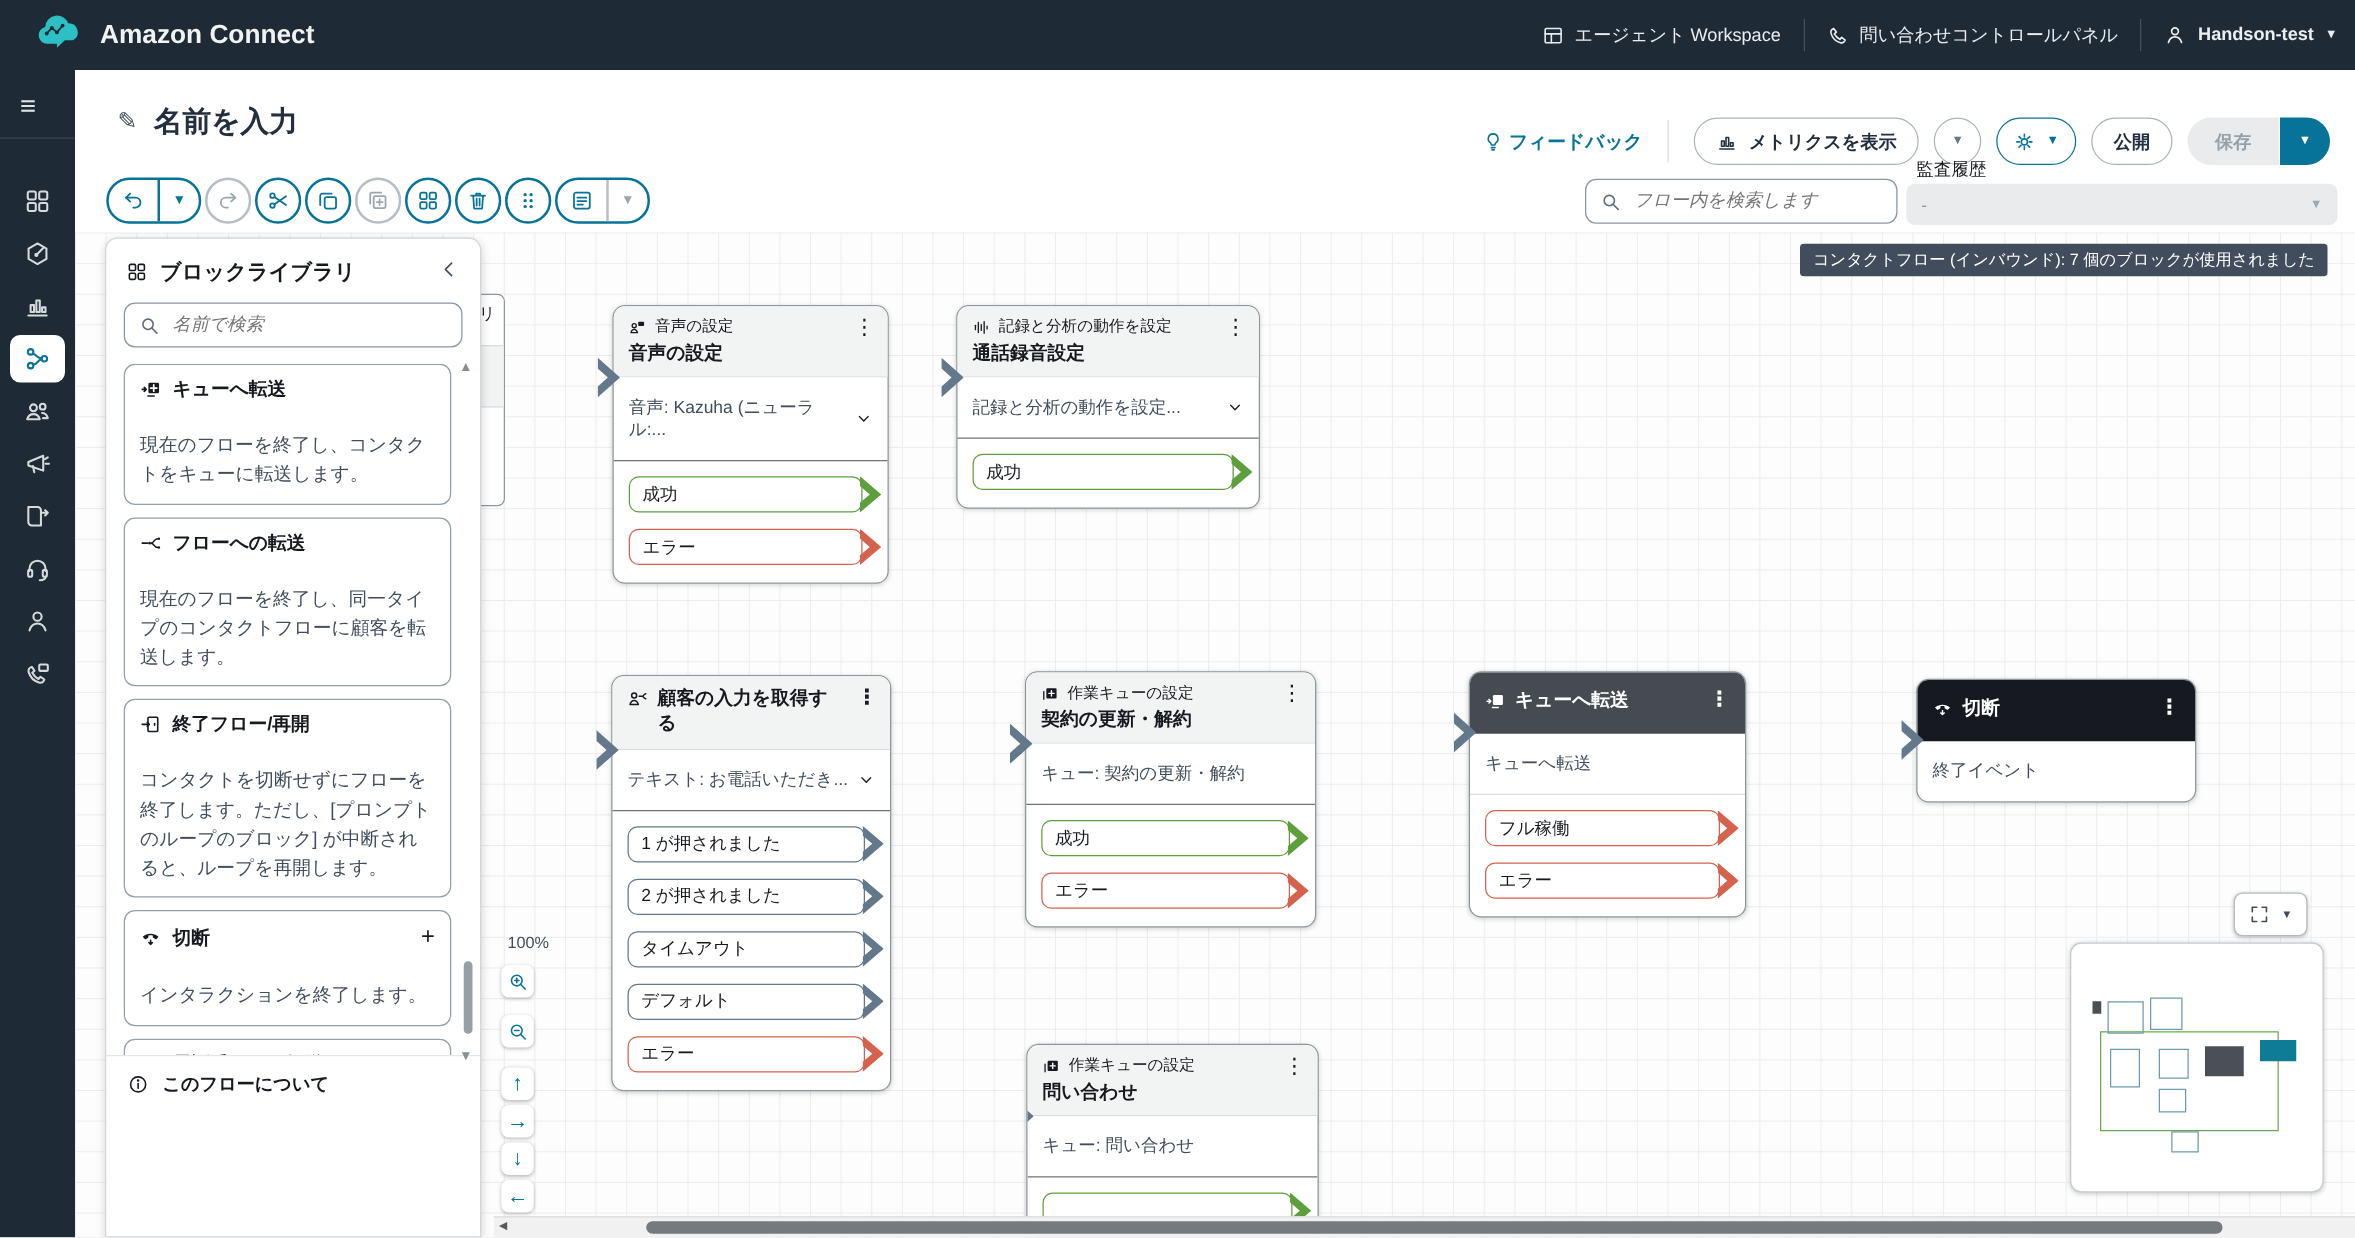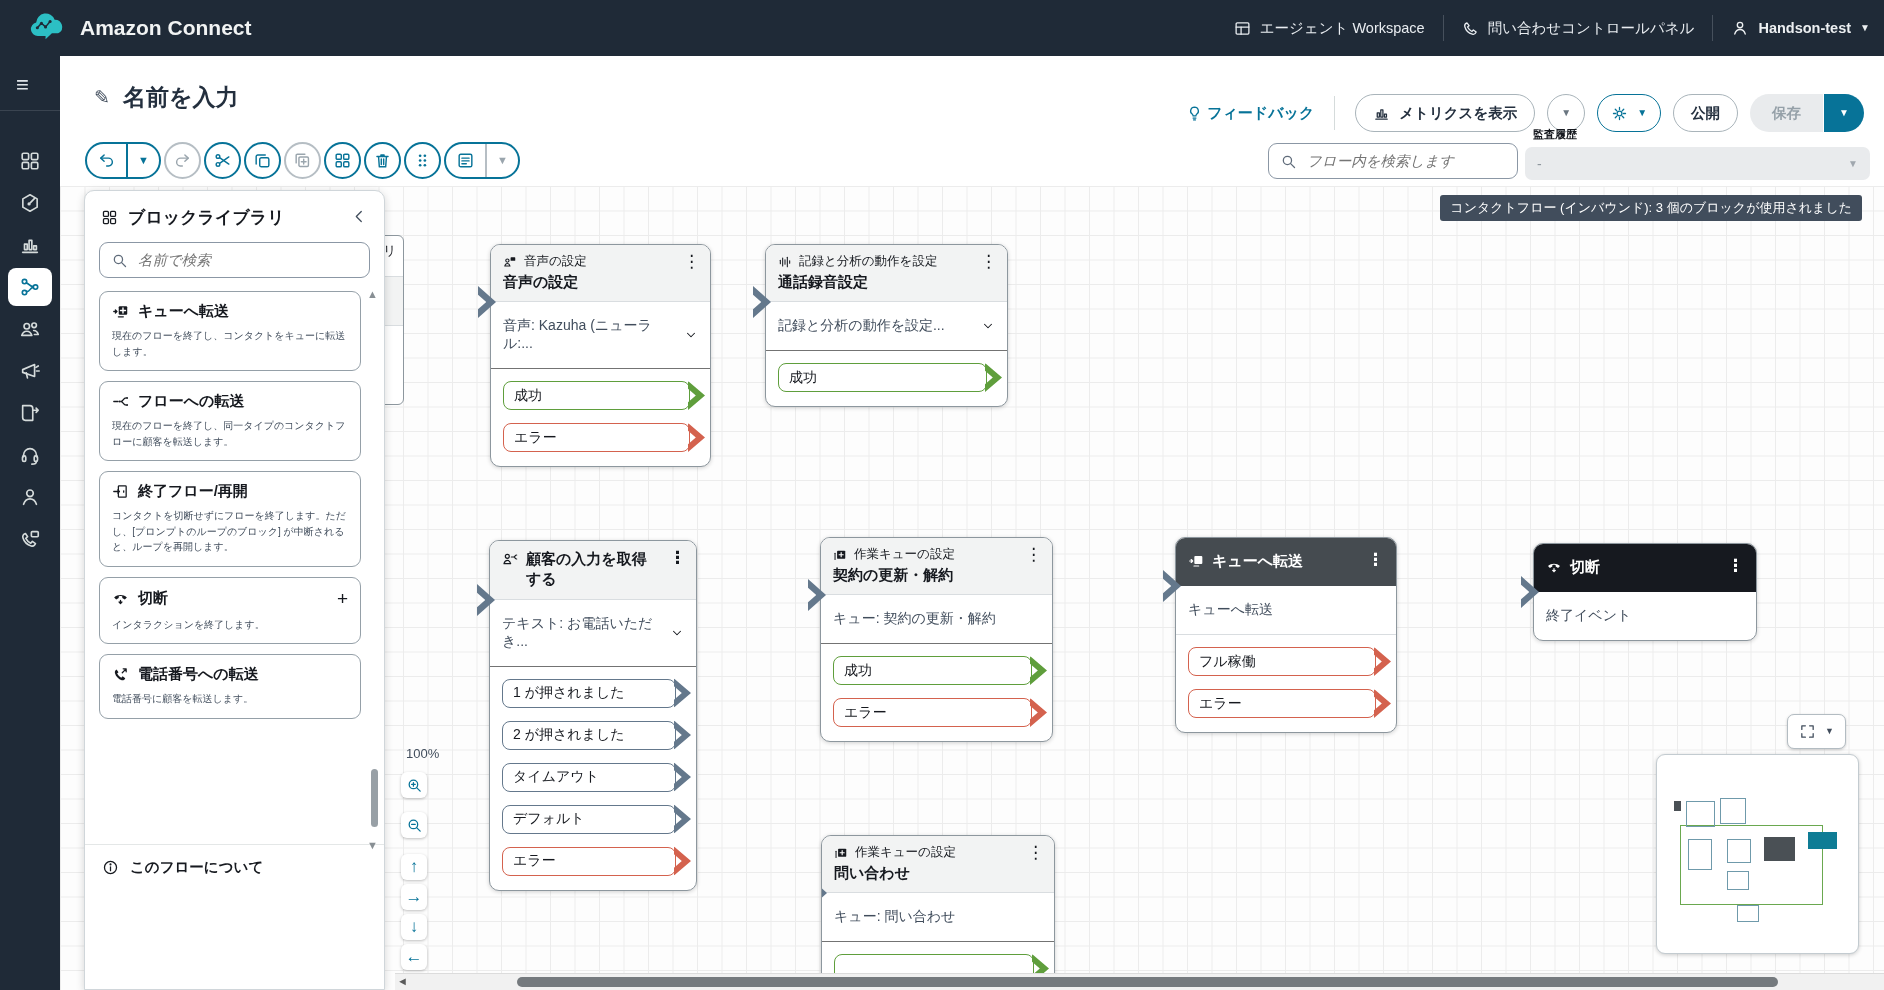--- a/index.html
+++ b/index.html
@@ -38,21 +38,21 @@
   #toolbuttons{position:absolute;left:25px;top:2px;display:flex;align-items:center;gap:3px;}
   .tbtn{width:37px;height:37px;border-radius:50%;border:2px solid var(--accent);color:var(--accent);background:#fff;display:flex;align-items:center;justify-content:center;font-size:19px;cursor:pointer;box-sizing:border-box;}
   .tbtn.disabled{border-color:#b6bec4;color:#9aa5ad;cursor:default;}
   .tsplit{height:37px;border-radius:19px;border:2px solid var(--accent);display:flex;align-items:center;background:#fff;box-sizing:border-box;cursor:pointer;}
   .tsplit .seg{display:flex;align-items:center;justify-content:center;height:100%;padding:0 10px;color:var(--accent);font-size:19px;}
   .tsplit .seg+.seg{border-left:2px solid var(--accent);}
   .tsplit .seg .caret{font-size:11px;}
   .tsplit.mixed .seg+.seg{border-left:2px solid #b6bec4;color:#9aa5ad;}
   #toolsearch{position:absolute;left:1208px;top:3px;width:250px;height:36px;border:1.5px solid #8b97a5;border-radius:9px;display:flex;align-items:center;gap:8px;padding:0 11px;box-sizing:border-box;background:#fff;color:#5f6b7a;}
   #toolsearch input{border:none;outline:none;font-style:italic;font-size:14.5px;color:#3b82f6;width:100%;font-family:inherit;background:transparent;}
-  #audit-label{position:absolute;left:1473px;top:-13px;font-size:11px;font-weight:700;color:#16191f;}
+  #audit-label{position:absolute;left:1473px;top:-13px;font-size:14px;font-weight:400;color:#16191f;}
   #audit-dd{position:absolute;left:1465px;top:7px;width:345px;height:33px;background:#e9ebed;border-radius:7px;display:flex;align-items:center;justify-content:space-between;padding:0 12px;box-sizing:border-box;color:#8f979e;font-size:14px;cursor:default;}
   
   #canvas{position:absolute;left:60px;top:186px;width:1824px;height:804px;background-color:#fdfdfd;overflow:hidden;
     background-image:linear-gradient(#ececec 1px,transparent 1px),linear-gradient(90deg,#ececec 1px,transparent 1px);
     background-size:24.5px 24.5px;}
   #banner{position:absolute;right:22px;top:9px;background:var(--bannerbg);color:#fff;font-size:13px;padding:4px 10px;border-radius:3px;white-space:nowrap;}
   
   .node{position:absolute;background:#fff;border:1px solid #8d979e;border-radius:10px;box-shadow:0 1px 4px rgba(0,0,0,.18);box-sizing:border-box;}
   .node-head{background:#f2f3f3;border-bottom:1px solid #d9dde0;border-radius:9px 9px 0 0;padding:8px 10px 9px 12px;}
   .node-cat{display:flex;align-items:center;gap:7px;font-size:12.5px;color:#16191f;}
@@ -98,21 +98,21 @@
   #lib-head{display:flex;align-items:center;gap:10px;padding:15px 16px 10px 16px;font-size:17px;font-weight:700;color:#16191f;}
   #lib-head .spacer{flex:1;}
   #lib-collapse{color:#414d5c;font-size:15px;cursor:pointer;}
   #lib-search{margin:3px 14px 0 14px;height:36px;border:1.5px solid #8b97a5;border-radius:9px;display:flex;align-items:center;gap:8px;padding:0 11px;box-sizing:border-box;color:#5f6b7a;}
   #lib-search input{border:none;outline:none;font-style:italic;font-size:14.5px;color:#5f6b7a;width:100%;font-family:inherit;background:transparent;}
   #lib-list{position:relative;margin-top:13px;height:553px;overflow:hidden;padding:0 14px;}
   .card{border:1px solid #95a0a8;border-radius:9px;padding:10px 12px 11px 12px;margin-bottom:10px;background:#fff;cursor:grab;box-sizing:border-box;width:262px;}
   .card-title{display:flex;align-items:center;gap:9px;font-size:15px;font-weight:700;color:#16191f;}
   .card-title .spacer{flex:1;}
   .card-plus{font-size:19px;font-weight:400;color:#16191f;cursor:pointer;}
-  .card-desc{margin-top:7px;font-size:10px;color:#414d5c;line-height:1.55;}
+  .card-desc{margin-top:24px;font-size:15px;color:#414d5c;line-height:1.55;}
   .lib-scroll-up{position:absolute;right:6px;top:97px;color:#888f94;font-size:11px;}
   .lib-scroll-dn{position:absolute;right:6px;top:648px;color:#888f94;font-size:11px;}
   .lib-thumb{position:absolute;right:6px;top:578px;width:7px;height:58px;background:#98a0a6;border-radius:4px;cursor:pointer;}
   .lib-foot-row{display:flex;align-items:center;gap:11px;height:44px;padding:0 17px;border-top:1px solid #e4e7e7;font-size:14.5px;font-weight:700;color:#16191f;cursor:pointer;}
   .ficon{font-size:17px;color:#16191f;}
 </style>
 </head>
 <body>
 
 <div id="app">
@@ -428,21 +428,21 @@
       <input type="text" placeholder="フロー内を検索します" style="">
     </div>
     <div id="audit-label">監査履歴</div>
     <div id="audit-dd">
       <span>-</span>
       <span class="caret" style="color:#a0a7ae;">▼</span>
     </div>
   </section>
 
   <section id="canvas">
-    <div id="banner">コンタクトフロー (インバウンド): 3 個のブロックが使用されました</div>
+    <div id="banner">コンタクトフロー (インバウンド): 7 個のブロックが使用されました</div>
     <div id="sliver">
       <span style="position:absolute;left:4px;top:6px;">リ</span>
       <span class="g"></span>
     </div>
     <div id="nodes-layer">
         <div class="node light" style="left: 430px; top: 58px; width: 221px;">
           <div class="node-head">
             <div class="node-cat">
               <span style="font-size: 14px; display: inline-flex;">
                 <svg class="ic" viewBox="0 0 24 24">
@@ -504,21 +504,21 @@
             </span>
           </div>
           <div class="node-ports">
             <div class="port" style="border-color: rgb(95, 158, 60);">
               <span>成功</span>
               <span class="parrow" style="background: rgb(95, 158, 60);"></span>
             </div>
           </div>
           <span class="inchev" style="top: 41px;"></span>
         </div>
-        <div class="node light" style="left: 429px; top: 354px; width: 208px;">
+        <div class="node light" style="left: 429px; top: 354px; width: 224px;">
           <div class="node-head">
             <div class="node-title-row">
               <span class="ticon"><span style="font-size: 16px; display: inline-flex;">
                   <svg class="ic" viewBox="0 0 24 24">
                     <circle cx="8" cy="8" r="3"></circle>
                     <path d="M3 19c.9-3.2 2.9-4.8 5-4.8s4.1 1.6 5 4.8z"></path>
                     <path d="M14 9h3.5m0 0c2 0 2-3 4.5-3m-4.5 3c2 0 2 3 4.5 3"></path>
                   </svg>
                 </span></span>
               <span class="t">顧客の入力を取得する</span>

